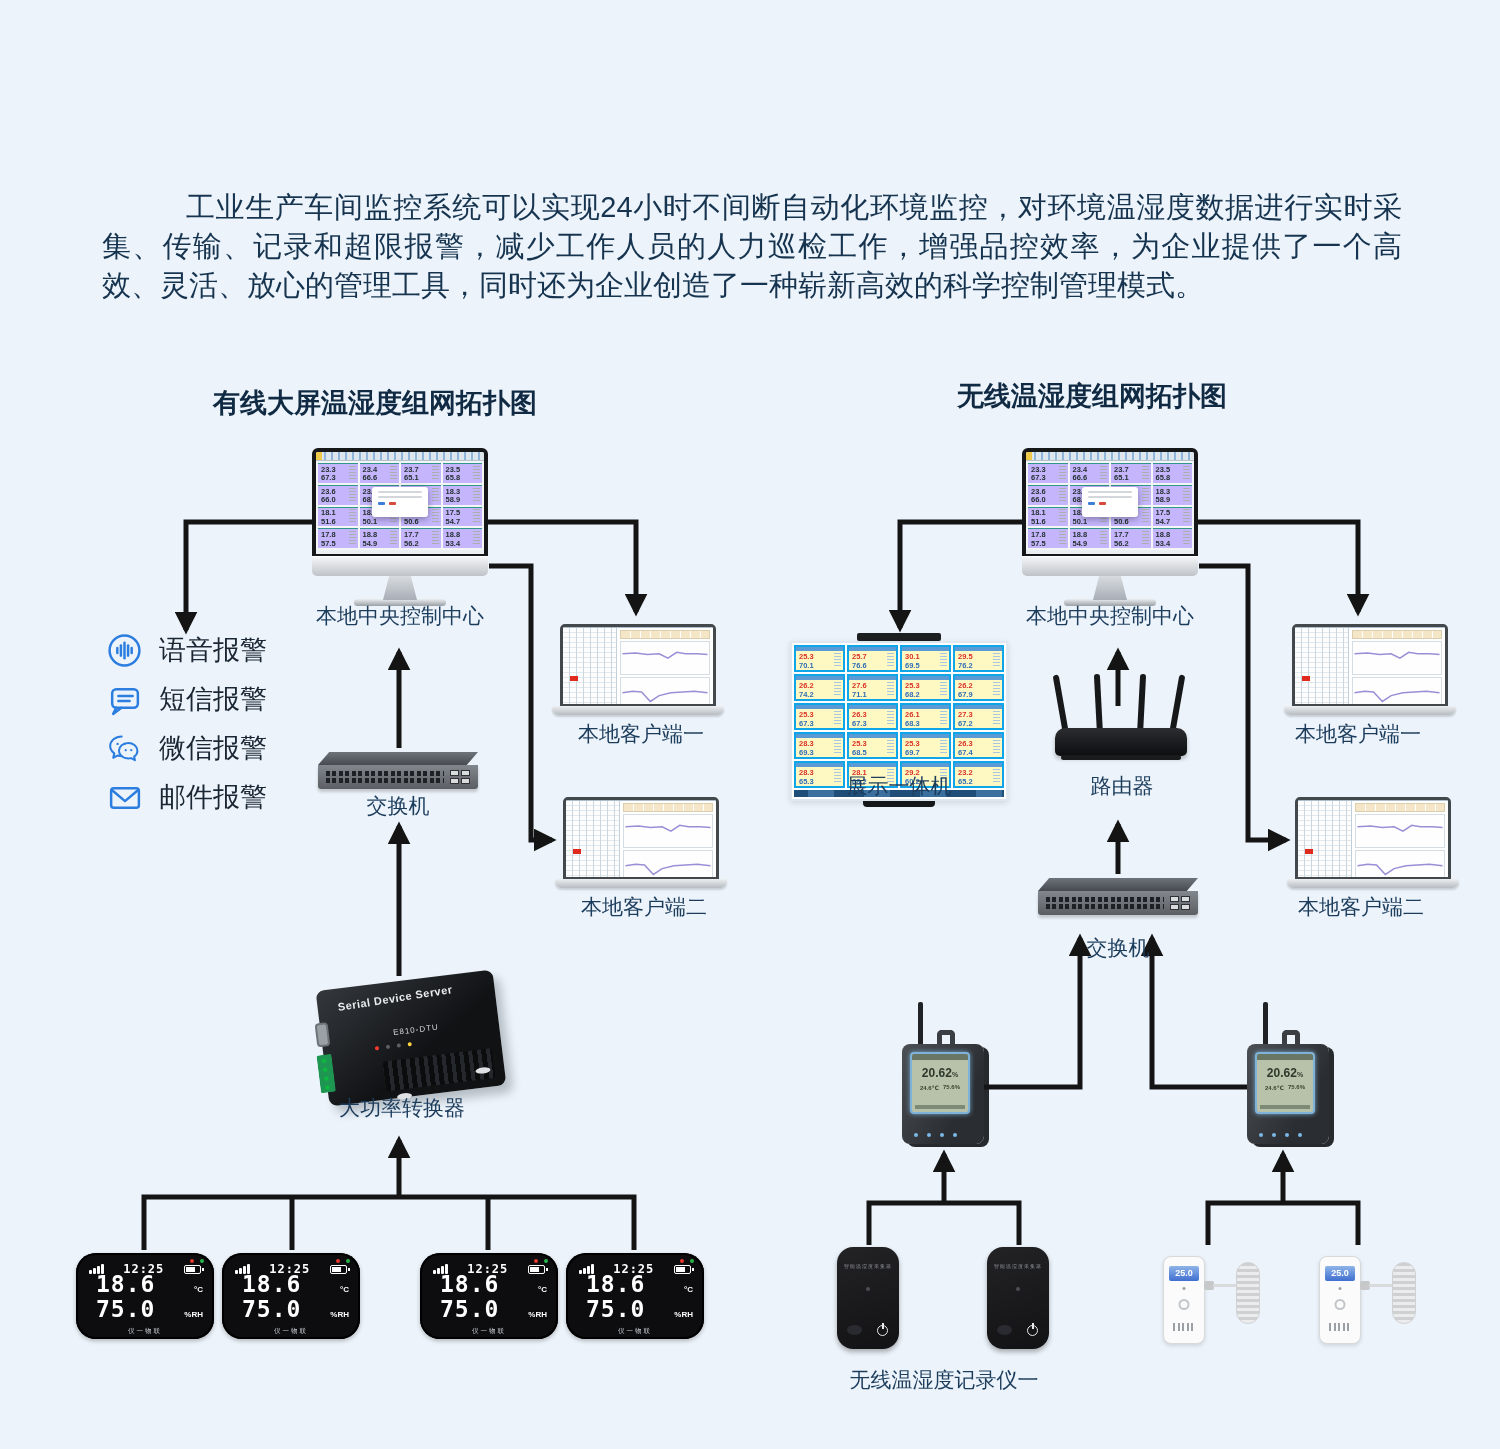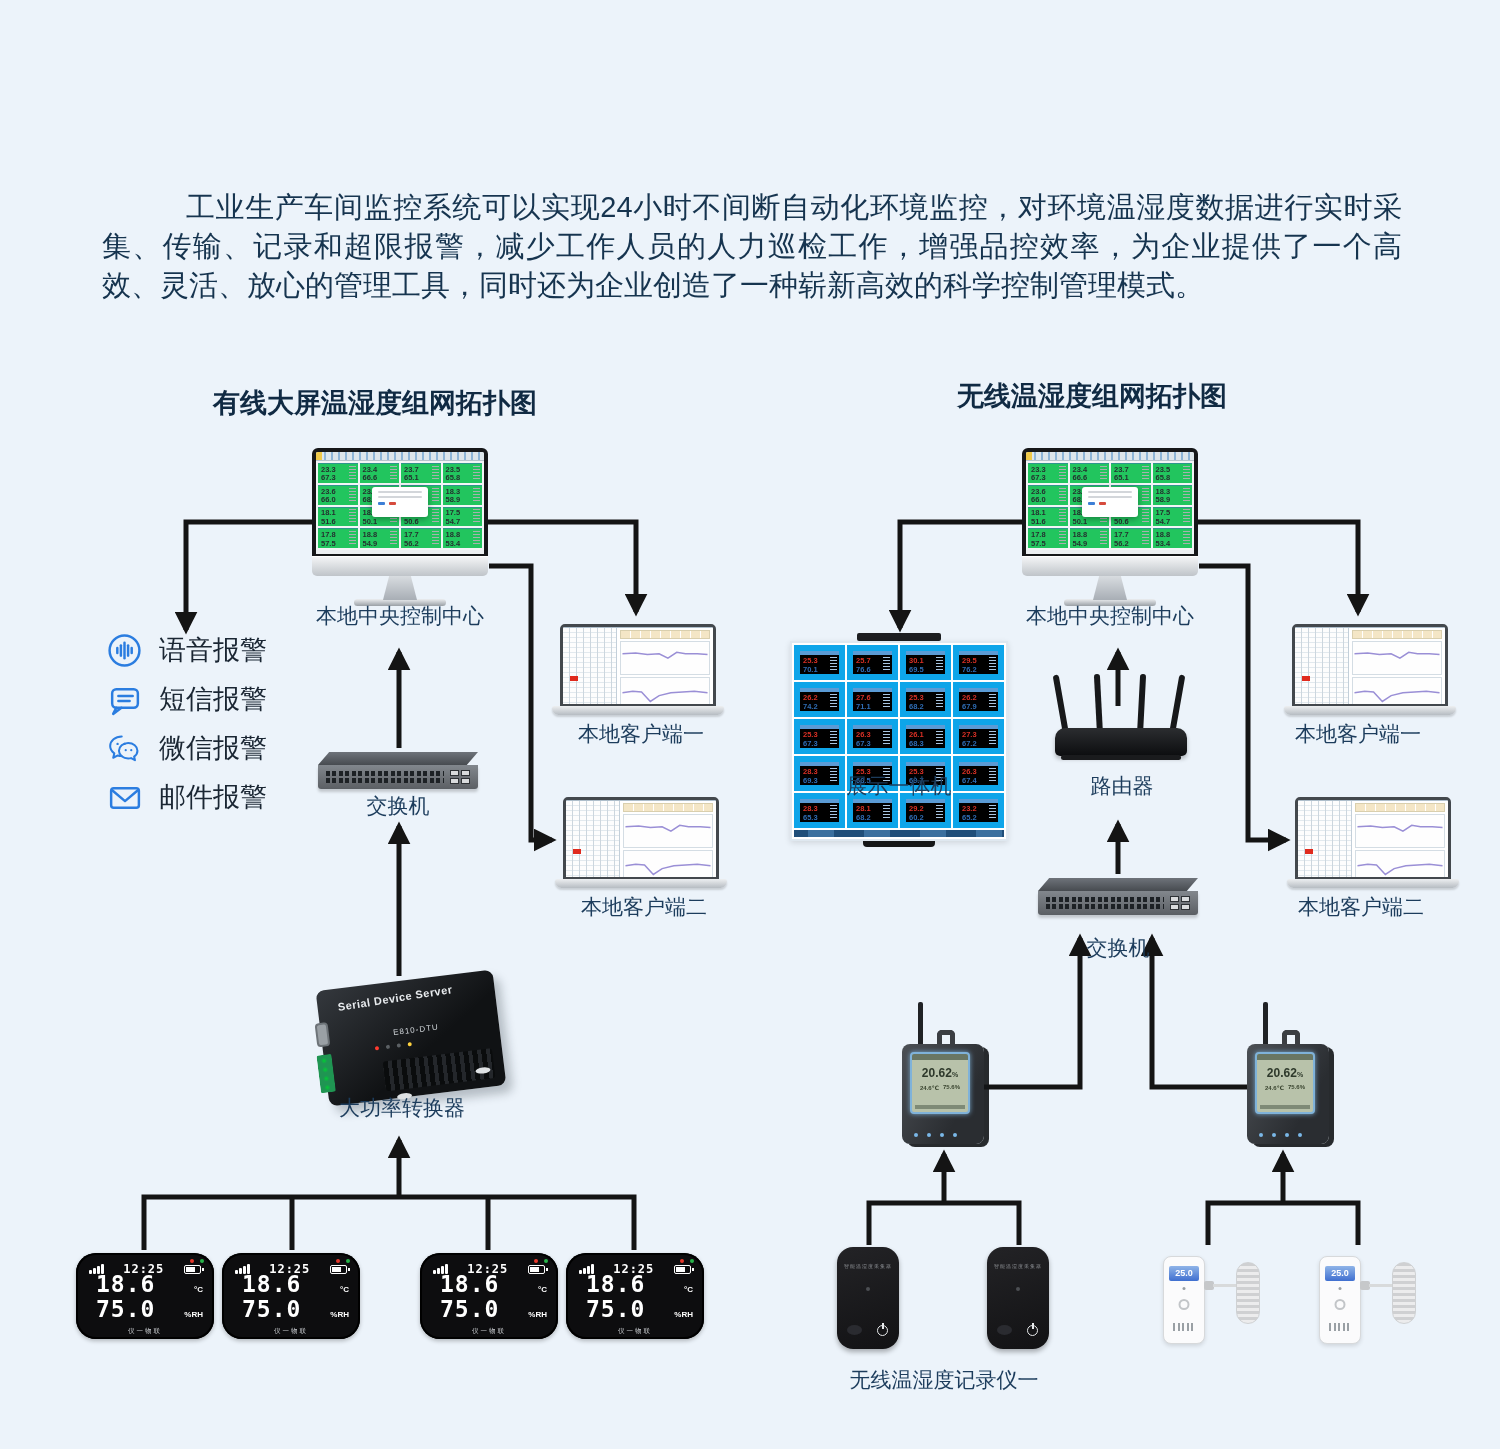--- a/index.html
+++ b/index.html
@@ -29,21 +29,21 @@
     border-radius:6px 6px 0 0;position:relative;overflow:hidden}
   .imac-toolbar{height:9px;background:#dde6ec;border-bottom:1px solid #b7c3cc;
     background-image:linear-gradient(90deg,#f0c94a 0 6px,transparent 6px),
     repeating-linear-gradient(90deg,#8fb6d8 8px,#8fb6d8 10px,transparent 10px,transparent 15px)}
   .imac-grid{display:grid;grid-template-columns:repeat(4,1fr);gap:2px;padding:2px;height:89px;background:#f3f5f6}
   .cell{display:flex;flex-direction:column;overflow:hidden}
   .cell-h{display:block;height:4px}
   .cb{flex:1;position:relative;display:flex;flex-direction:column;padding:2px 10px 0 3px}
   .ct,.ch{font-style:normal;font-weight:700;font-size:7.5px;line-height:8.5px;letter-spacing:0}
   .cs{position:absolute;right:2px;top:2px;bottom:2px;width:7px}
-  .imac-grid .cell{background:#22c55e}
+  .imac-grid .cell{background:#c4b5fd}
   .imac-grid .cell-h{background:var(--teal)}
   .imac-grid .ct,.imac-grid .ch{color:#24302f}
   .imac-grid .cs{background:repeating-linear-gradient(180deg,#a9b0ae 0 1px,transparent 1px 3px)}
   .popup{position:absolute;left:50%;top:34%;width:56px;height:30px;background:#fff;border-radius:3px;
     transform:translateX(-50%);box-shadow:0 2px 7px rgba(0,0,0,.35);padding:4px 6px}
   .popup i{display:block;height:2px;background:#d3d6da;margin-bottom:3px;border-radius:1px}
   .popup .pbtns{display:flex;gap:4px;margin-top:4px}
   .popup .pbtns i{width:7px;height:3px;margin:0}
   .popup .pbtns i:first-child{background:#3d7fd6}
   .popup .pbtns i:last-child{background:#d64b3d}
@@ -101,21 +101,21 @@
   .a4{left:114px;transform:rotate(10deg);transform-origin:bottom center}
   .rt-body{position:absolute;left:0;right:0;bottom:8px;height:28px;border-radius:10px 10px 5px 5px;
     background:linear-gradient(180deg,#2b2d30,#0c0d0f);box-shadow:0 3px 4px rgba(0,0,0,.25)}
   .rt-base{position:absolute;left:6px;right:6px;bottom:4px;height:5px;background:#1a1b1d;border-radius:3px}
 
   
   .wall{position:absolute;width:218px}
   .wall-mount{width:84px;height:8px;background:#1d1e20;margin:0 auto;border-radius:2px}
   .wall-screen{background:#fff;border:2px solid #dfe8f0;padding:2px;box-shadow:0 2px 6px rgba(0,0,0,.12)}
   .wall-grid{display:grid;grid-template-columns:repeat(4,1fr);gap:2px}
-  .wall-grid .cell{background:#000000;border:6px solid #0ea5e9;min-height:21px}
+  .wall-grid .cell{background:#fef9c3;border:2px solid #0ea5e9;min-height:21px}
   .wall-grid .cell-h{background:var(--wallblue)}
   .wall-grid .ct{color:var(--temp-red)}
   .wall-grid .ch{color:var(--hum-blue)}
   .wall-grid .cs{background:repeating-linear-gradient(180deg,#a9c6e2 0 1px,transparent 1px 3px)}
   .wall-status{height:7px;background:#1f4e79;margin-top:2px;
     background-image:repeating-linear-gradient(90deg,#3a6f9e 14px,#3a6f9e 40px,transparent 40px,transparent 70px)}
   .wall-stand{width:72px;height:6px;background:#151617;margin:0 auto;border-radius:0 0 4px 4px}
 
   
   .conv{position:absolute;width:178px;height:116px;border-radius:8px;transform:rotate(-7deg);

